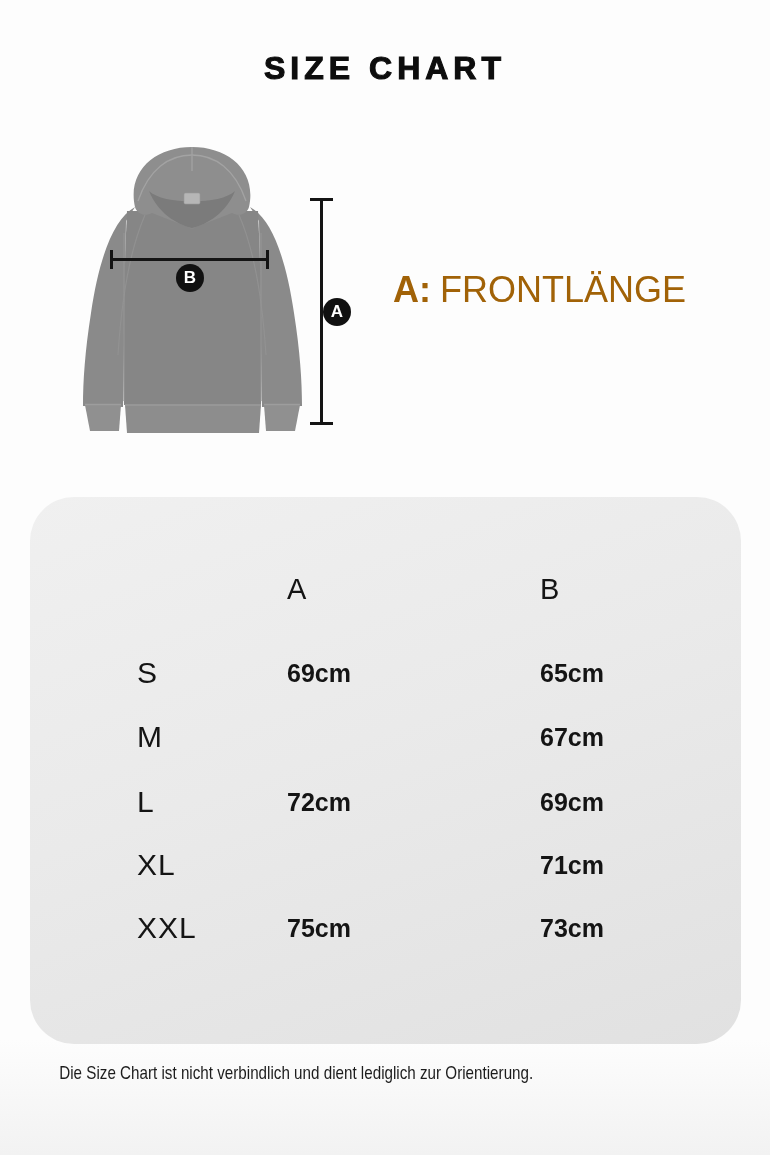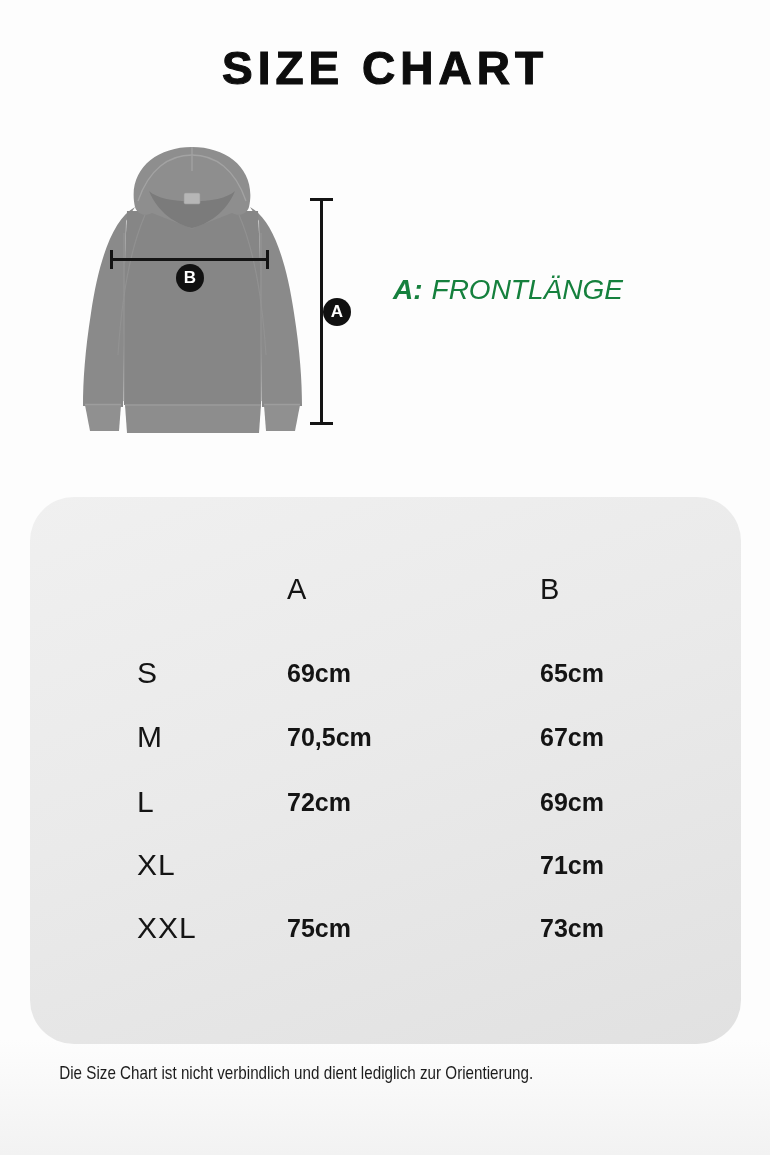--- a/index.html
+++ b/index.html
@@ -7,21 +7,21 @@
     width:770px;height:1155px;
     font-family:"Liberation Sans","DejaVu Sans",sans-serif;
     background:linear-gradient(180deg,#fdfdfd 0%,#fdfdfd 90%,#f2f2f2 100%);
     position:relative;overflow:hidden;
   }
   .page{position:absolute;inset:0;}
 
   
   .title{
     position:absolute;top:48px;left:0;width:770px;
-    text-align:center;font-size:46px;line-height:40px;font-weight:900;
+    text-align:center;font-size:32px;line-height:40px;font-weight:900;
     letter-spacing:5px;color:#0d0d0d;-webkit-text-stroke:1.1px #0d0d0d;
   }
 
   
   .hoodie-svg{position:absolute;left:75px;top:143px;width:235px;height:295px;}
 
   .mline{position:absolute;background:#141414;}
   .b-line{left:110px;top:258px;width:159px;height:3px;}
   .b-line .cap{position:absolute;top:-8px;width:3px;height:19px;background:#141414;}
   .b-line .cap.l{left:0;} .b-line .cap.r{right:0;}
@@ -31,21 +31,21 @@
 
   .badge{
     position:absolute;width:28px;height:28px;border-radius:50%;
     background:#111;color:#fff;font-weight:bold;font-size:17px;
     display:flex;align-items:center;justify-content:center;
   }
   .badge-a{left:323px;top:298px;}
   .badge-b{left:176px;top:264px;}
 
   
-  .legend{position:absolute;left:393px;top:273px;font-size:28px;line-height:33px;color:#15803d;white-space:nowrap;font-style:italic;}
+  .legend{position:absolute;left:393px;top:273px;font-size:36px;line-height:33px;color:#a16207;white-space:nowrap;}
   .legend b{font-weight:bold;margin-right:9px;}
 
   
   .card{
     position:absolute;left:30px;top:497px;width:711px;height:547px;
     border-radius:44px;
     background:linear-gradient(160deg,#f0f0f0 0%,#eaeaea 45%,#e1e1e1 100%);
   }
   .trow{position:absolute;left:0;width:100%;height:40px;line-height:40px;color:#141414;}
   .trow span{position:absolute;white-space:nowrap;}
@@ -121,21 +121,20 @@
       <span class="c2">A</span>
       <span class="c3">B</span>
     </div>
     <div class="trow r0">
       <span class="c1">S</span>
       <span class="c2 val">69cm</span>
       <span class="c3 val">65cm</span>
     </div>
     <div class="trow r1">
       <span class="c1">M</span>
-      <span class="c2 val">70,5cm</span>
       <span class="c3 val">67cm</span>
     </div>
     <div class="trow r2">
       <span class="c1">L</span>
       <span class="c2 val">72cm</span>
       <span class="c3 val">69cm</span>
     </div>
     <div class="trow r3">
       <span class="c1">XL</span>
       <span class="c3 val">71cm</span>

